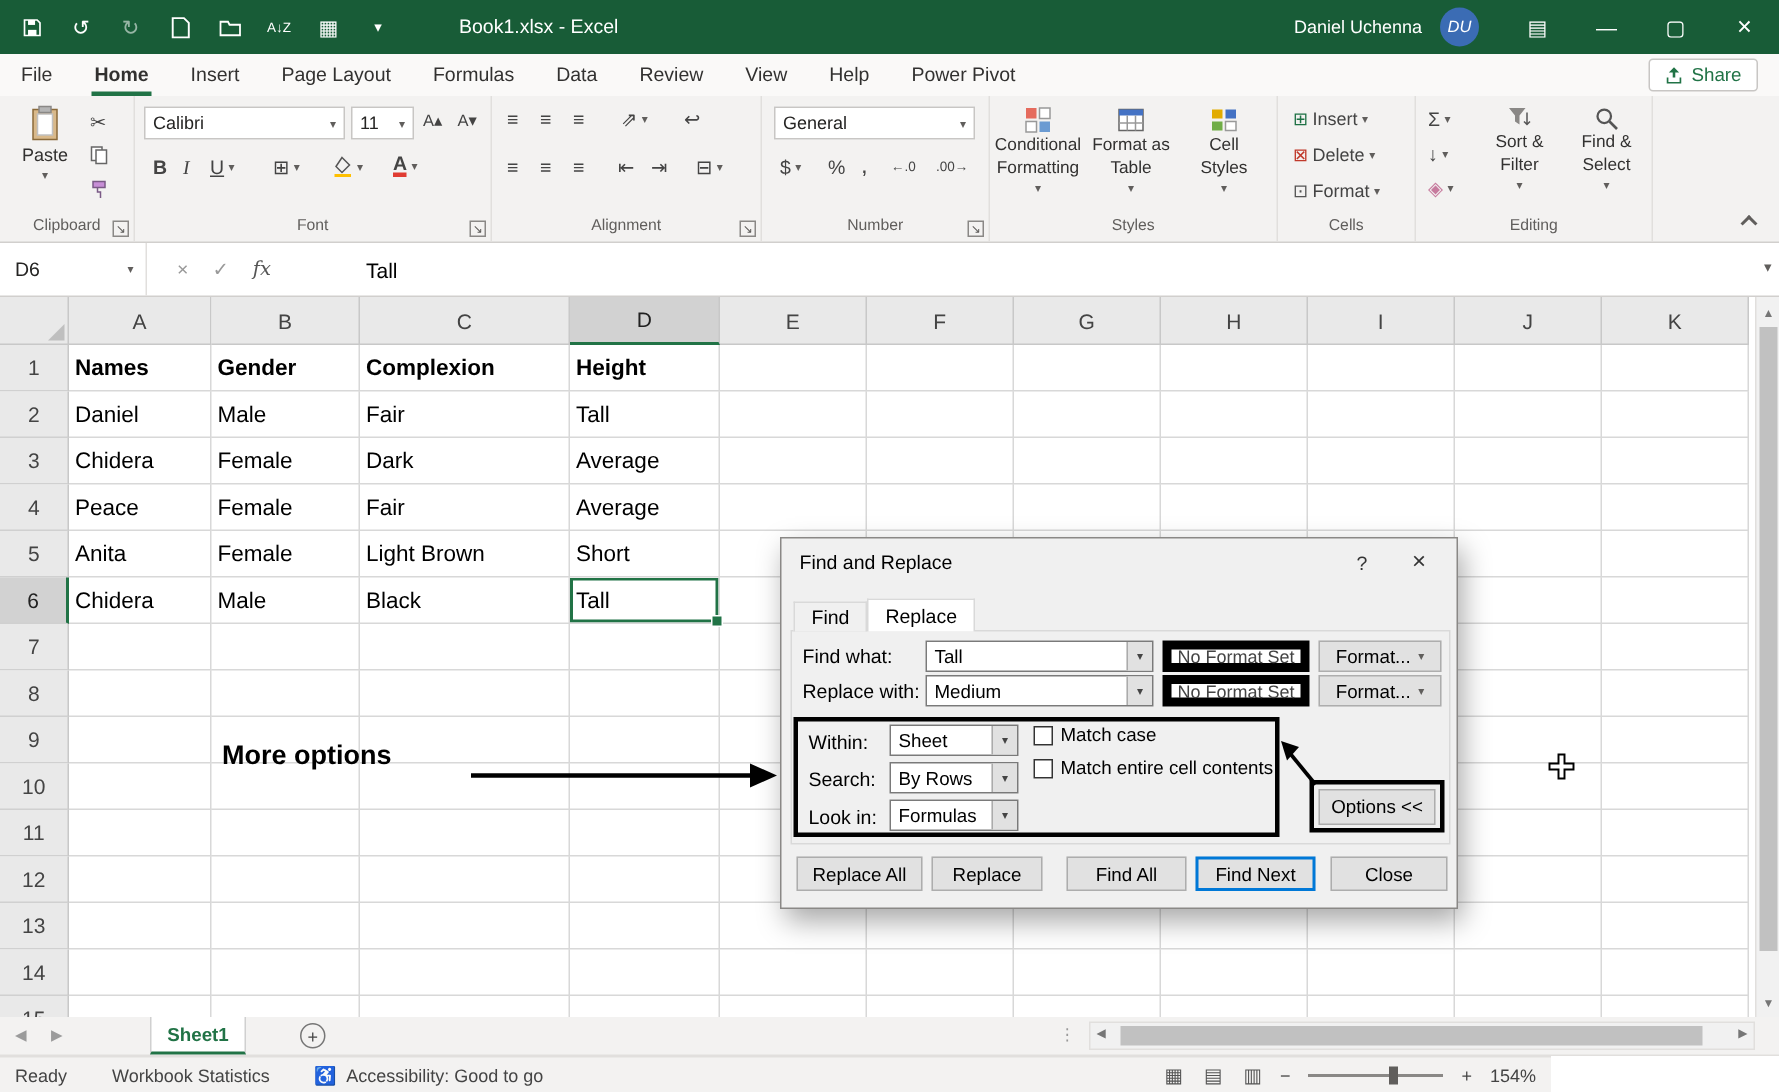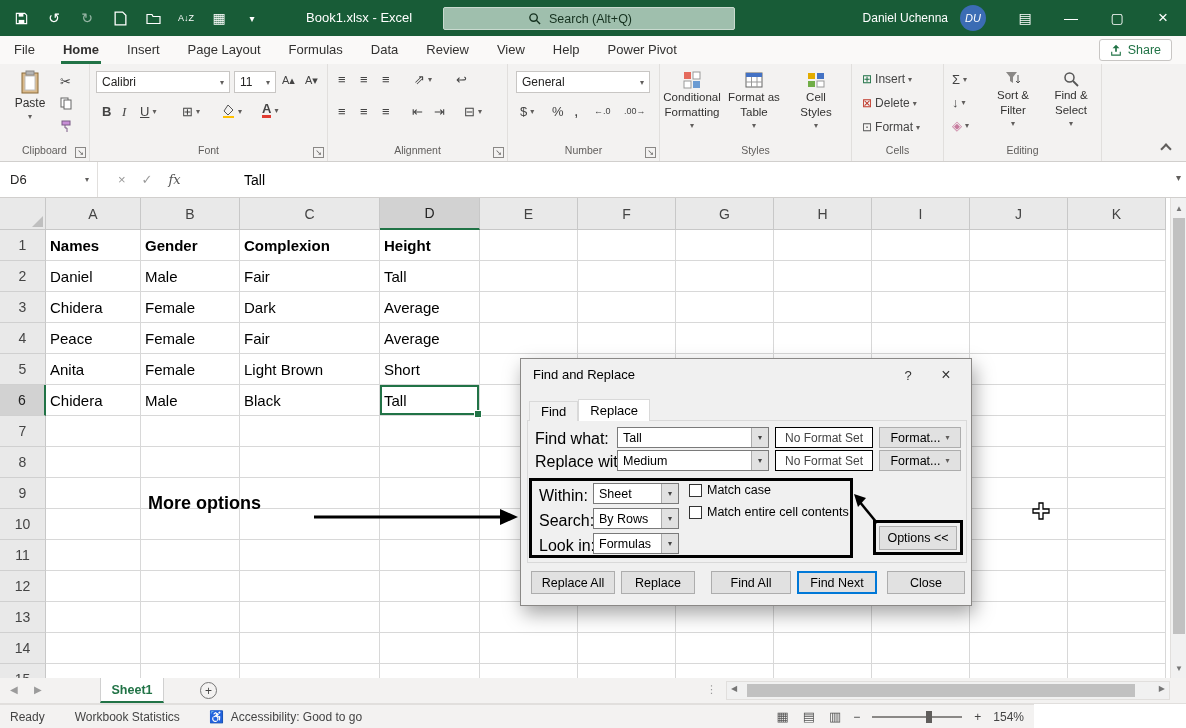--- a/index.html
+++ b/index.html
@@ -77,24 +77,24 @@
   
   .dlg { position:absolute; left:520px; top:358px; width:452px; height:248px; background:#F0F0F0; border:1px solid #8A8886; box-shadow:3px 8px 18px rgba(0,0,0,.35); z-index:20; font-size:13px; color:#000; }
   .dlg-title { position:absolute; left:12px; top:8px; font-size:13px; }
   .dlg-help, .dlg-close { position:absolute; top:4px; width:30px; height:24px; display:flex; align-items:center; justify-content:center; color:#333; }
   .dlg-help { left:372px; font-size:13px; }
   .dlg-close { left:410px; font-size:16px; }
   .dtabs { position:absolute; left:8px; top:40px; display:flex; align-items:flex-end; z-index:3; }
   .dtab { border:1px solid #D9D9D9; border-bottom:none; background:#F0F0F0; height:20px; padding:2px 11px; font-size:13px; }
   .dtab.active { background:#fff; height:22px; padding-top:3px; }
   .dpage { position:absolute; left:6px; top:61px; width:440px; height:143px; background:#F0F0F0; border:1px solid #D9D9D9; }
-  .dlbl { position:absolute; font-size:16px; }
+  .dlbl { position:absolute; font-size:13px; }
   .dcombo { position:absolute; height:21px; background:#fff; border:1px solid #7A7A7A; display:flex; align-items:center; padding-left:5px; font-size:12.5px; }
   .dcombo .arr { position:absolute; right:0; top:0; width:17px; height:100%; background:#E1E1E1; border-left:1px solid #ABABAB; display:flex; align-items:center; justify-content:center; font-size:8px; color:#444; }
-  .nofmt { position:absolute; height:21px; background:#fff; border:1px solid #000000; display:flex; align-items:center; justify-content:center; font-size:12px; color:#444; }
+  .nofmt { position:absolute; height:21px; background:#fff; border:6px solid #000000; display:flex; align-items:center; justify-content:center; font-size:12px; color:#444; }
   .dfmt { position:absolute; height:21px; background:#E1E1E1; border:1px solid #ADADAD; font-size:12.5px; display:flex; align-items:center; justify-content:center; gap:5px; }
   .blackbox { position:absolute; border:3px solid #000; pointer-events:none; z-index:5; }
   .cb { position:absolute; display:flex; align-items:center; gap:5px; font-size:12.5px; }
   .cb .box { width:13px; height:13px; background:#fff; border:1px solid #333; }
   .dopt { position:absolute; left:358px; top:167px; width:78px; height:24px; background:#E1E1E1; border:1px solid #ADADAD; font-size:12.5px; display:flex; align-items:center; justify-content:center; }
   .dbtns { position:absolute; left:0; top:212px; width:452px; display:flex; }
   .dbtn { height:23px; background:#E1E1E1; border:1px solid #ADADAD; font-size:12.5px; font-family:"Liberation Sans", sans-serif; }
   .dbtn:nth-child(1){ width:84px; margin-left:10px; }
   .dbtn:nth-child(2){ width:74px; margin-left:6px; }
   .dbtn:nth-child(3){ width:80px; margin-left:16px; }
@@ -149,29 +149,20 @@
       <span class="tb-ic">
         <svg width="15" height="13" viewBox="0 0 15 12">
             <path d="M1 2h5l1 2h7v7H1z" fill="none" stroke="#fff" stroke-width="1.2"></path>
           </svg>
       </span>
       <span class="tb-ic" style="font-size:9px">A↓Z</span>
       <span class="tb-ic">▦</span>
       <span class="tb-ic small">▾</span>
     </div>
     <div class="tb-title">Book1.xlsx - Excel</div>
-    <div class="tb-search">
-      <span>
-        <svg width="13" height="13" viewBox="0 0 14 14">
-            <circle cx="6" cy="6" r="4" fill="none" stroke="#15311F" stroke-width="1.5"></circle>
-            <line x1="9" y1="9" x2="13" y2="13" stroke="#15311F" stroke-width="1.5"></line>
-          </svg>
-      </span>
-      <span>Search (Alt+Q)</span>
-    </div>
     <div class="tb-right">
       <span class="tb-user">Daniel Uchenna</span>
       <span class="avatar">DU</span>
       <span class="win-btn">▤</span>
       <span class="win-btn">—</span>
       <span class="win-btn">▢</span>
       <span class="win-btn" style="font-size:17px">×</span>
     </div>
   </div>
 

